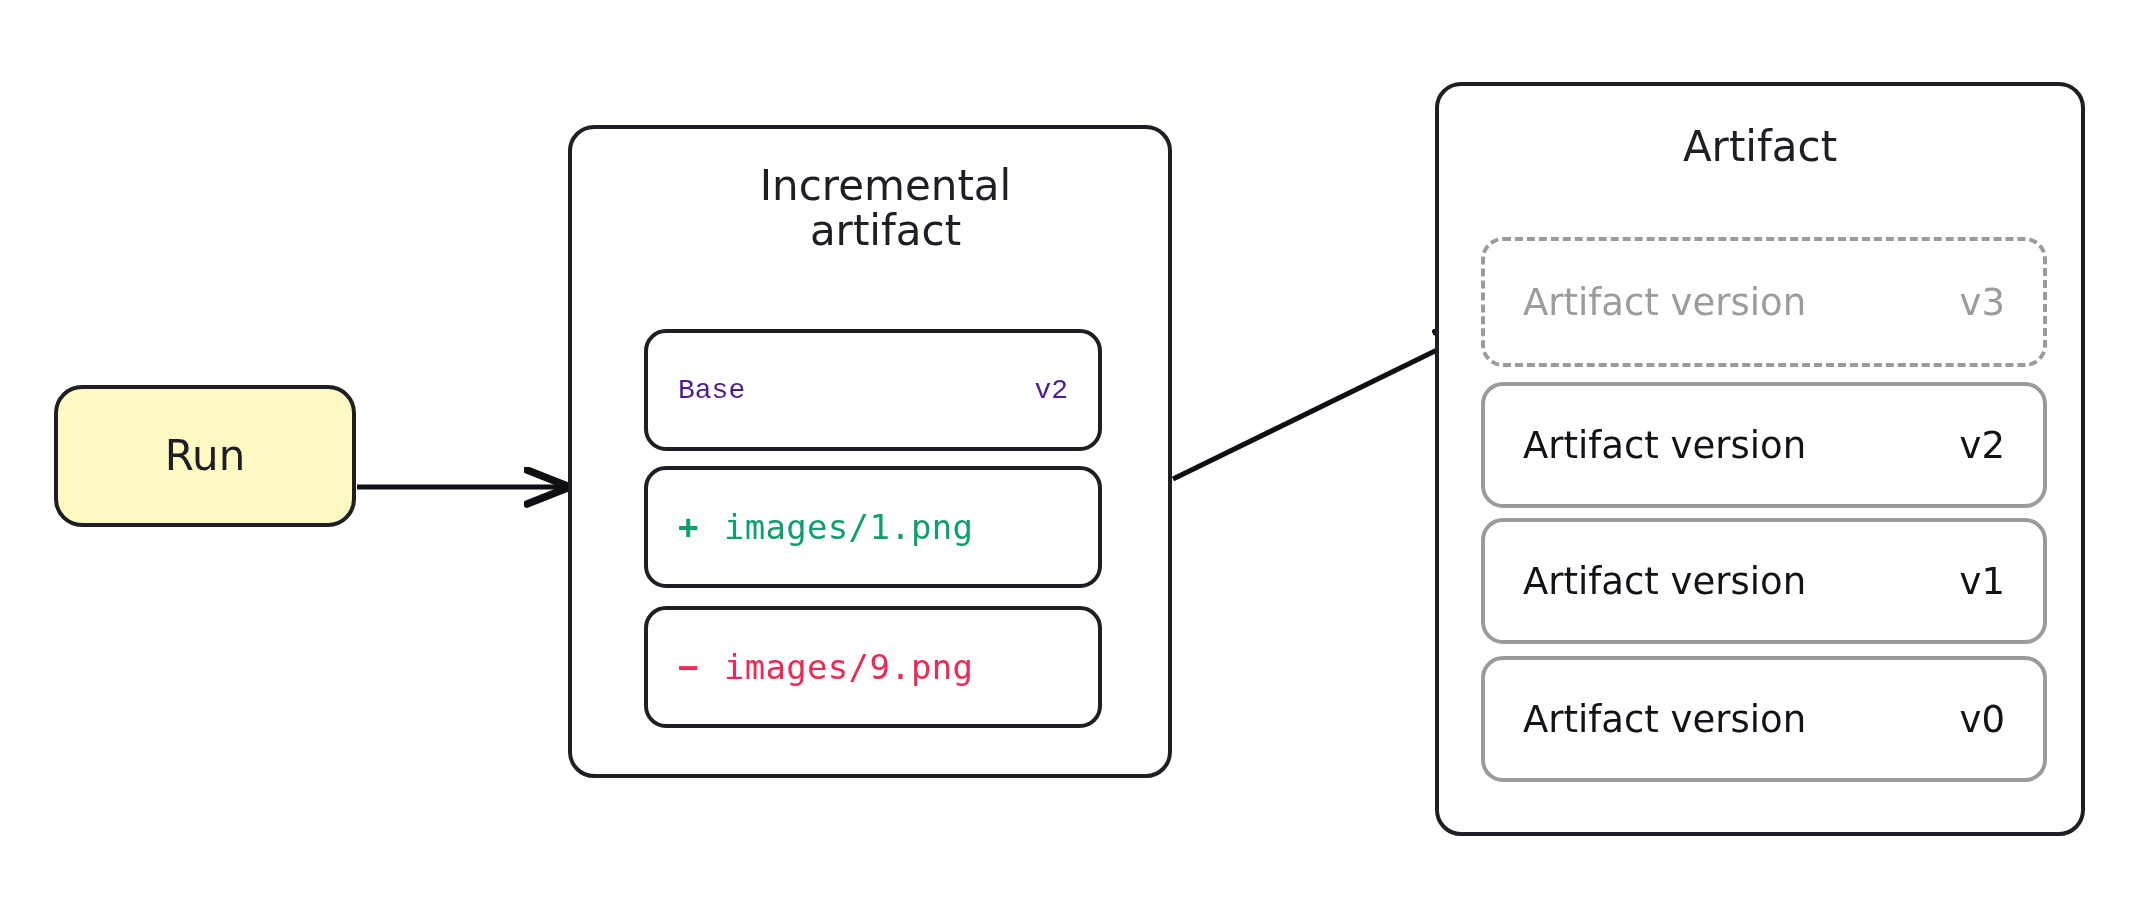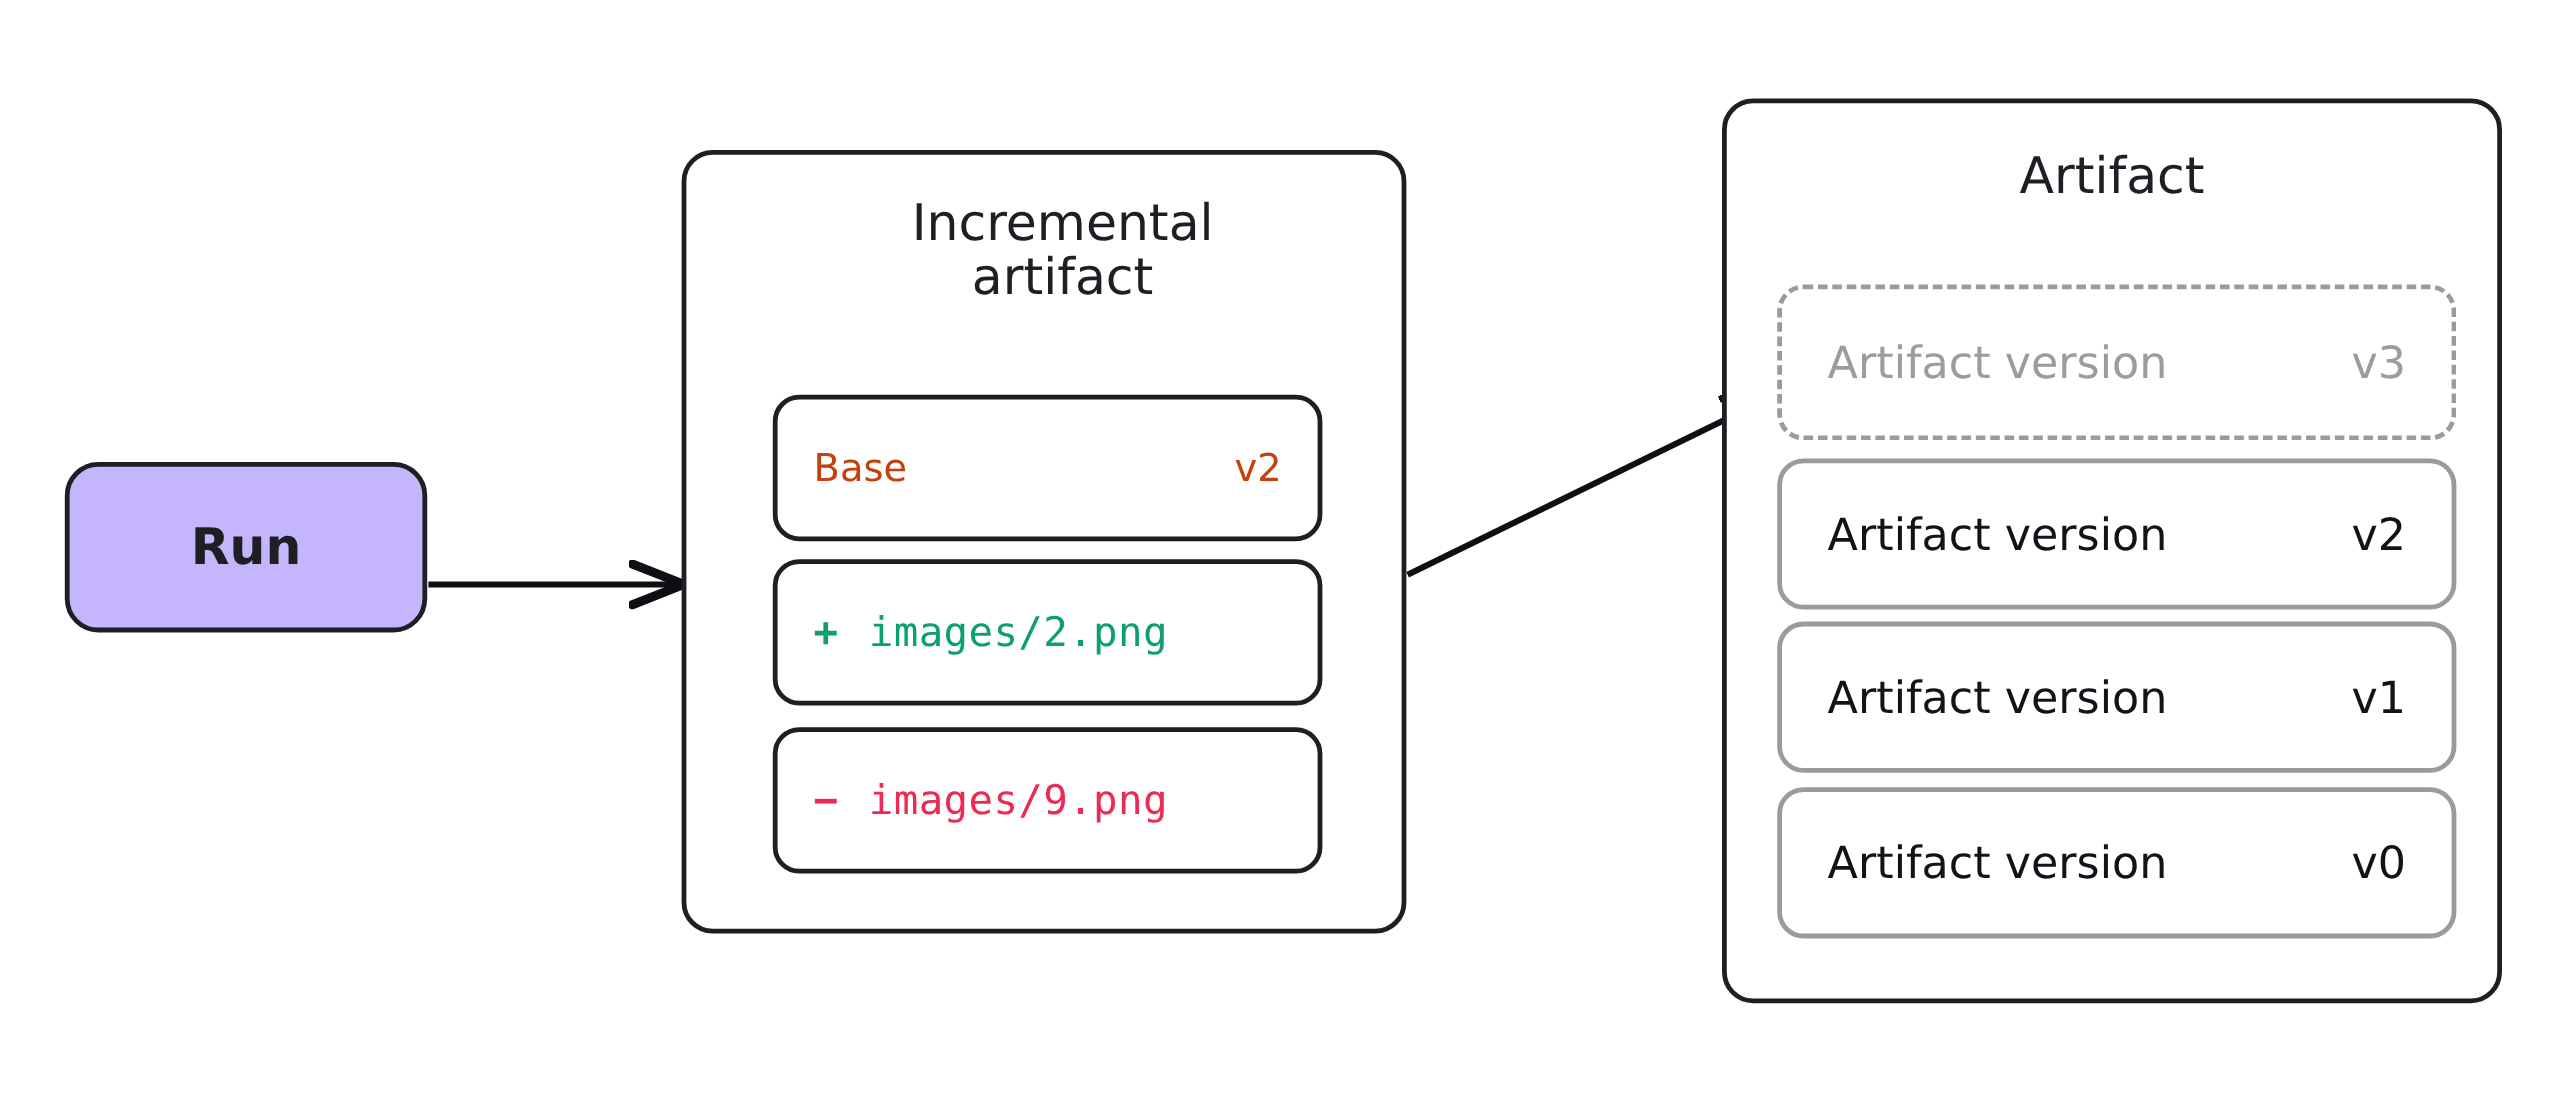--- a/index.html
+++ b/index.html
@@ -15,22 +15,21 @@
     width: 2140px;
     height: 916px;
     background: #ffffff;
     overflow: hidden;
   }
 
   
   .node {
     position: absolute;
     box-sizing: border-box;
-    background: #c4b5fd;
-    font-weight: bold;
+    background: #fef9c3;
   }
 
   .run-box {
     left: 54px;
     top: 385px;
     width: 302px;
     height: 142px;
     border: 4px solid #1d1f25;
     border-radius: 28px;
     display: flex;
@@ -88,22 +87,23 @@
     background: #ffffff;
     display: flex;
     align-items: center;
     padding: 0 30px;
   }
   .inc-row.base-row { top: 200px; justify-content: space-between; }
   .inc-row.add-row  { top: 337px; }
   .inc-row.del-row  { top: 477px; }
 
   .base-name, .base-ver {
-    font-size: 32px;
-    color: #c2410c;
+    font-size: 28px;
+    color: #4c1d95;
+    font-family: Liberation Mono, monospace;
   }
 
   .diff-line {
     font-family: "DejaVu Sans Mono", monospace;
     font-size: 34px;
     letter-spacing: 0.3px;
     display: flex;
     align-items: baseline;
   }
   .diff-sign {
@@ -180,21 +180,21 @@
 artifact</div>
 
     <div class="inc-row base-row">
       <span class="base-name">Base</span>
       <span class="base-ver">v2</span>
     </div>
 
     <div class="inc-row add-row">
       <span class="diff-line diff-add">
         <span class="diff-sign">+</span>
-        <span>images/2.png</span>
+        <span>images/1.png</span>
       </span>
     </div>
 
     <div class="inc-row del-row">
       <span class="diff-line diff-del">
         <span class="diff-sign">−</span>
         <span>images/9.png</span>
       </span>
     </div>
   </div>

